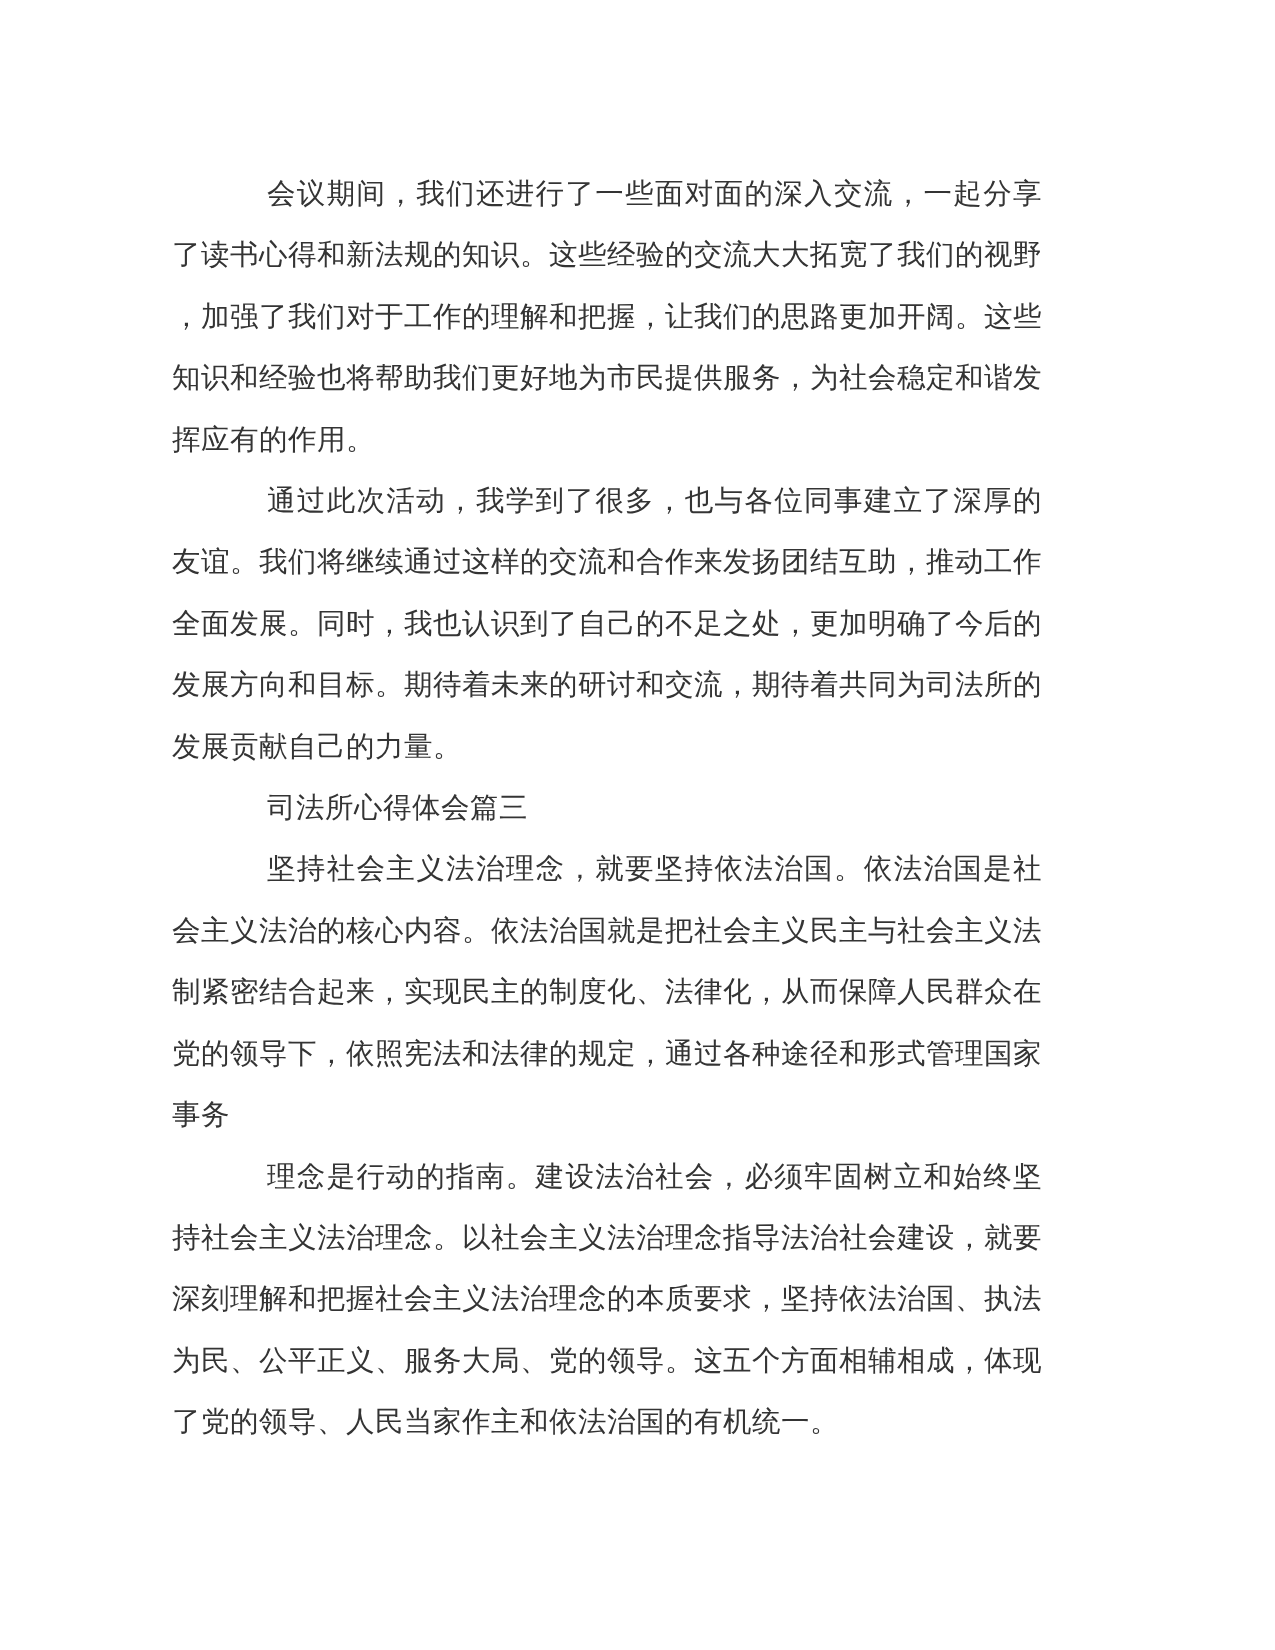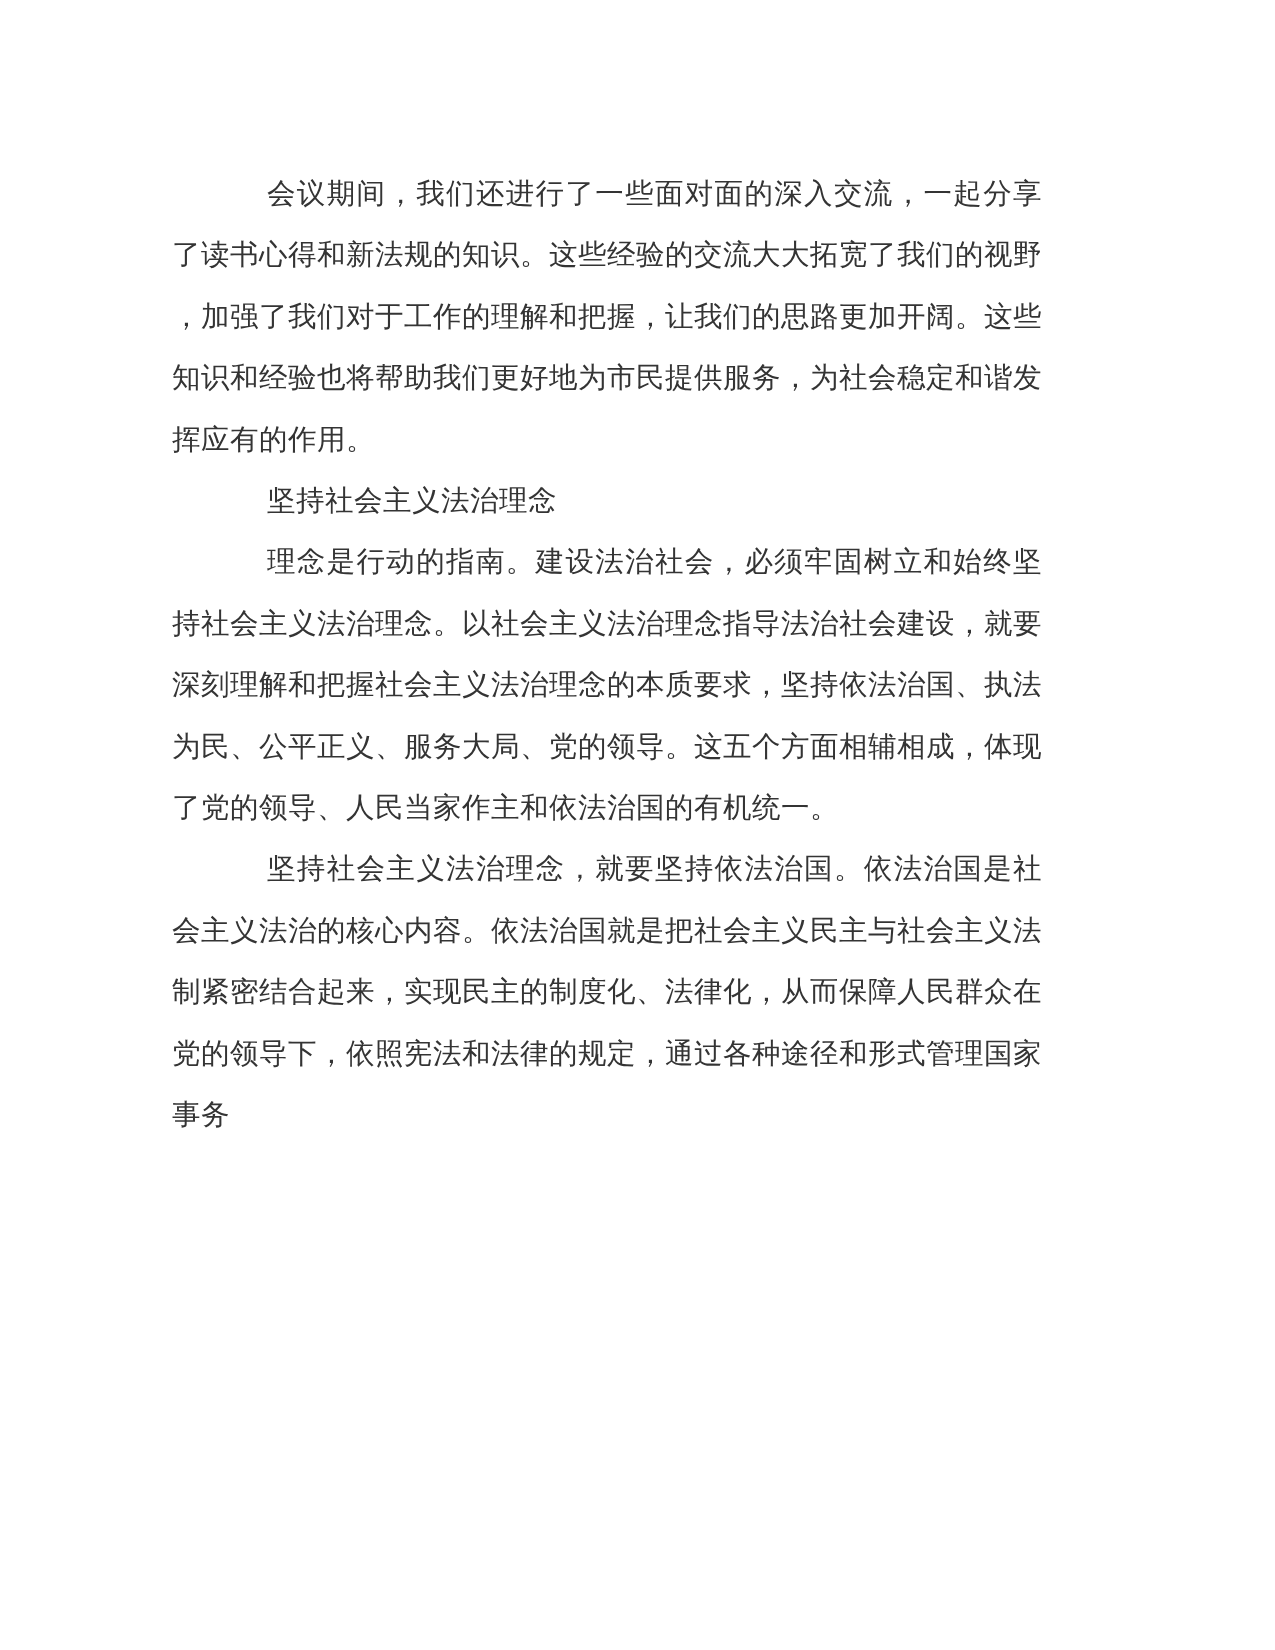--- a/index.html
+++ b/index.html
@@ -34,17 +34,18 @@
     word-break: break-all;
     letter-spacing: 0.5px;
   }
 </style>
 </head>
 <body>
 
 <div class="page">
   <div class="doc-body">
     <p>会议期间，我们还进行了一些面对面的深入交流，一起分享了读书心得和新法规的知识。这些经验的交流大大拓宽了我们的视野，加强了我们对于工作的理解和把握，让我们的思路更加开阔。这些知识和经验也将帮助我们更好地为市民提供服务，为社会稳定和谐发挥应有的作用。</p>
-    <p>坚持社会主义法治理念</p>
+    <p>通过此次活动，我学到了很多，也与各位同事建立了深厚的友谊。我们将继续通过这样的交流和合作来发扬团结互助，推动工作全面发展。同时，我也认识到了自己的不足之处，更加明确了今后的发展方向和目标。期待着未来的研讨和交流，期待着共同为司法所的发展贡献自己的力量。</p>
+    <p>司法所心得体会篇三</p>
+    <p>坚持社会主义法治理念，就要坚持依法治国。依法治国是社会主义法治的核心内容。依法治国就是把社会主义民主与社会主义法制紧密结合起来，实现民主的制度化、法律化，从而保障人民群众在党的领导下，依照宪法和法律的规定，通过各种途径和形式管理国家事务</p>
     <p>理念是行动的指南。建设法治社会，必须牢固树立和始终坚持社会主义法治理念。以社会主义法治理念指导法治社会建设，就要深刻理解和把握社会主义法治理念的本质要求，坚持依法治国、执法为民、公平正义、服务大局、党的领导。这五个方面相辅相成，体现了党的领导、人民当家作主和依法治国的有机统一。</p>
-    <p>坚持社会主义法治理念，就要坚持依法治国。依法治国是社会主义法治的核心内容。依法治国就是把社会主义民主与社会主义法制紧密结合起来，实现民主的制度化、法律化，从而保障人民群众在党的领导下，依照宪法和法律的规定，通过各种途径和形式管理国家事务</p>
   </div>
 </div>
 
 </body></html>

